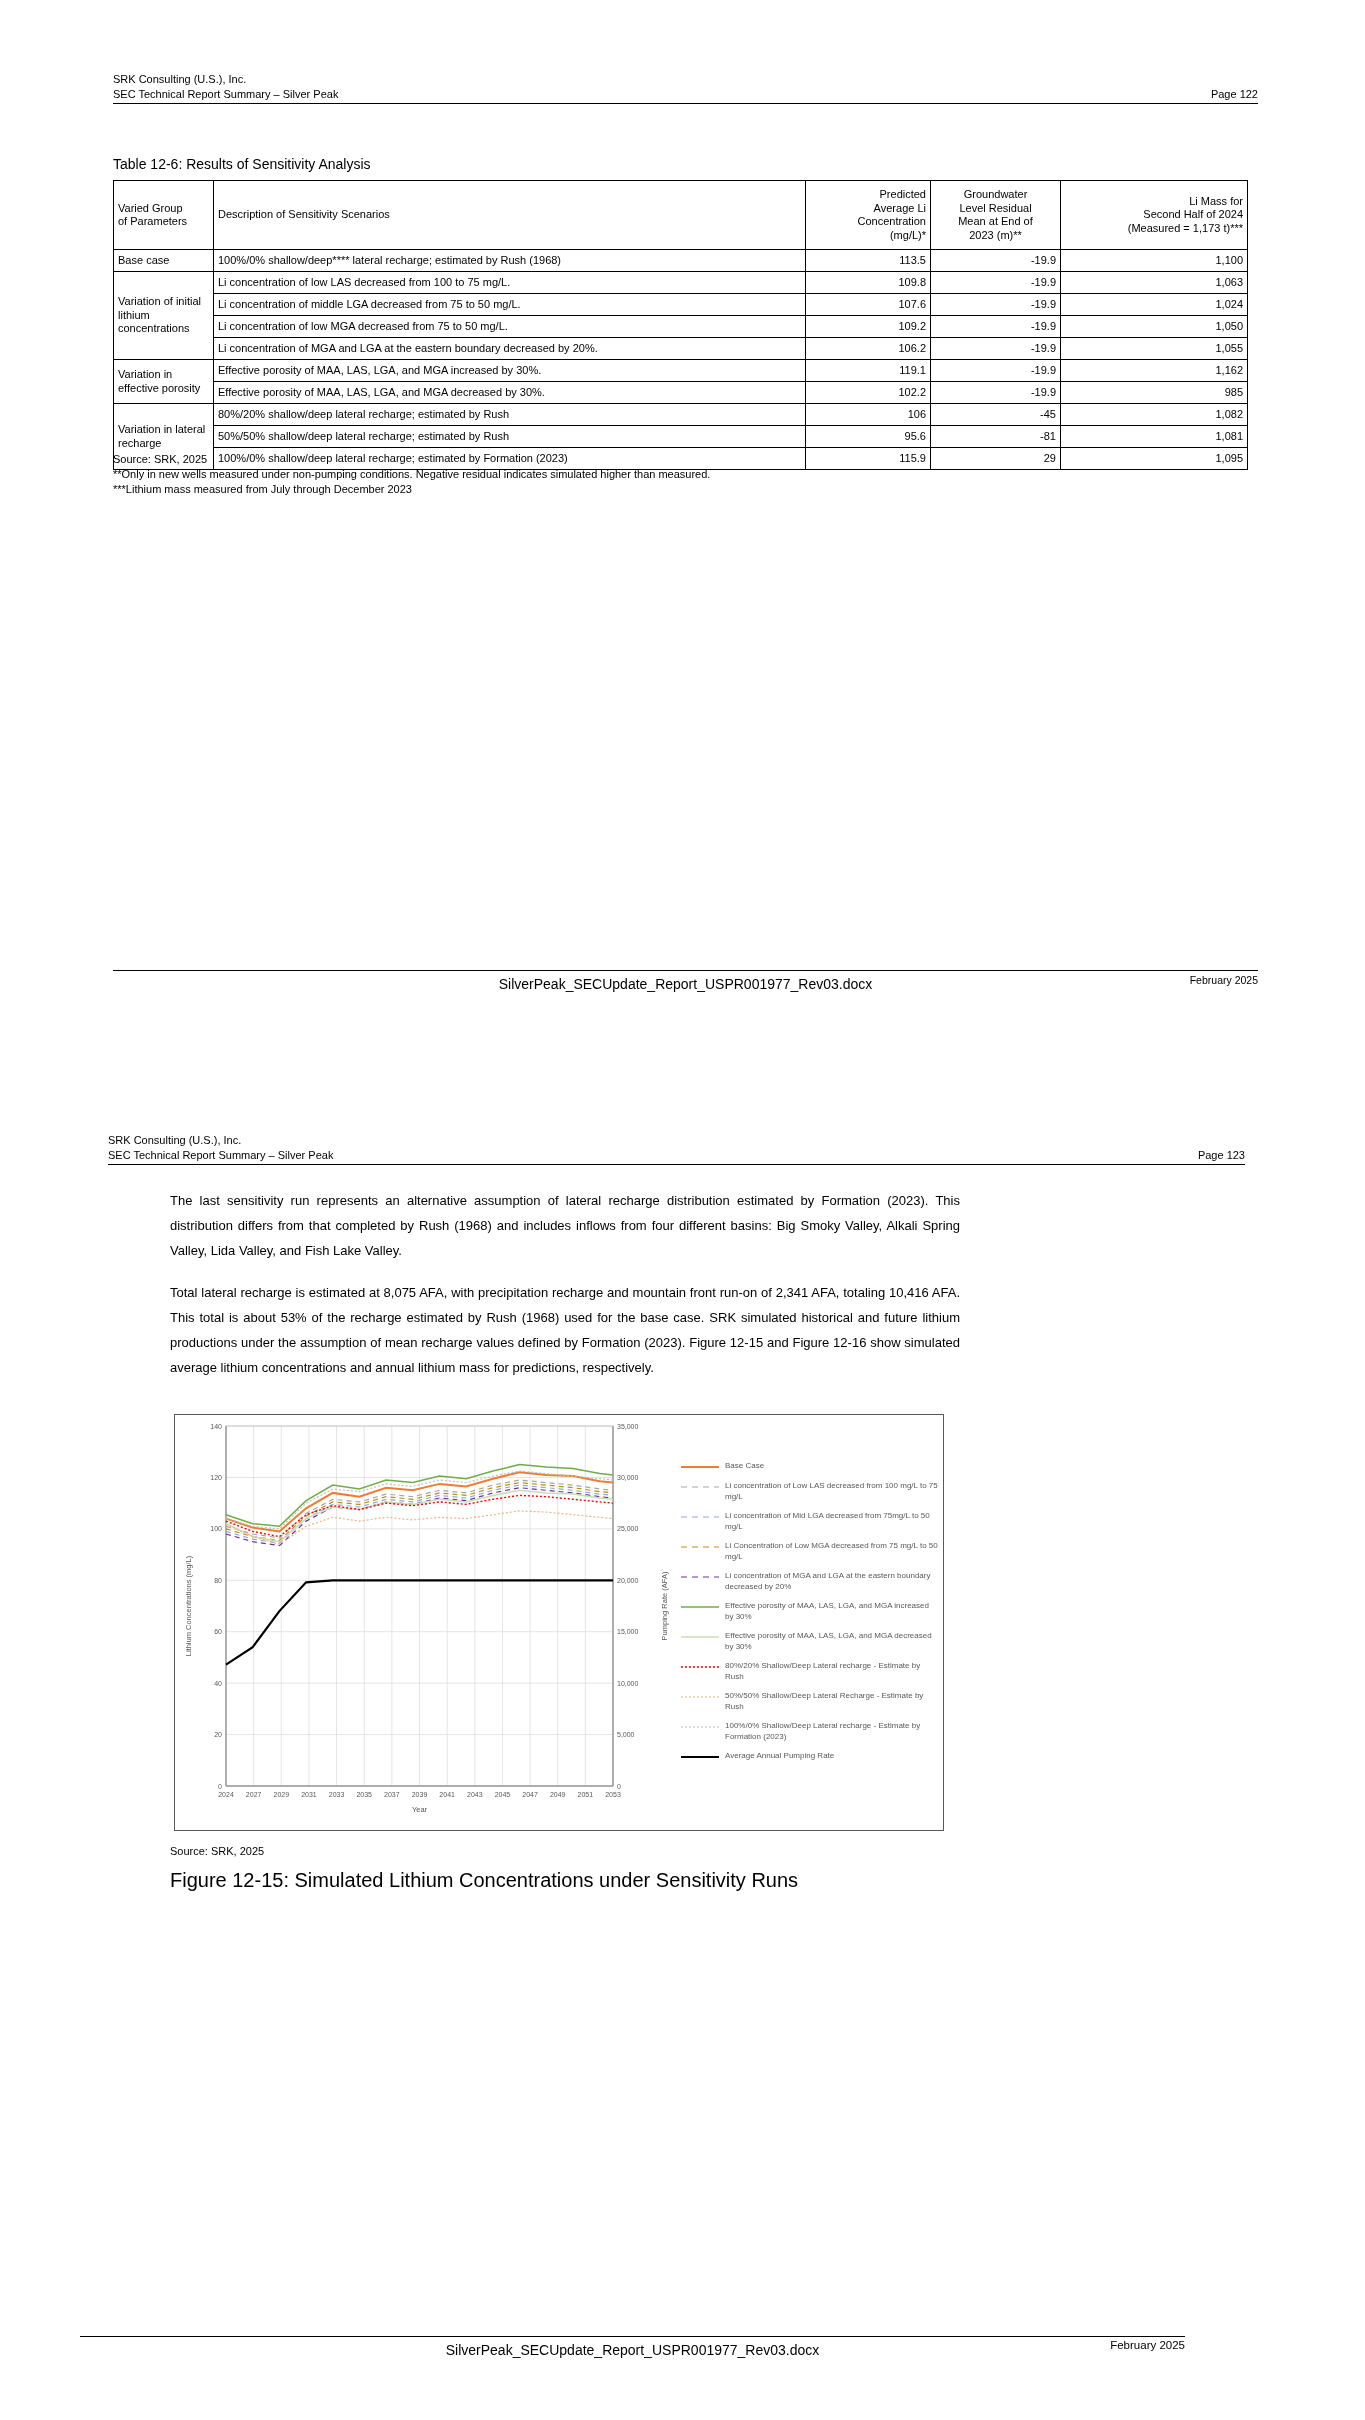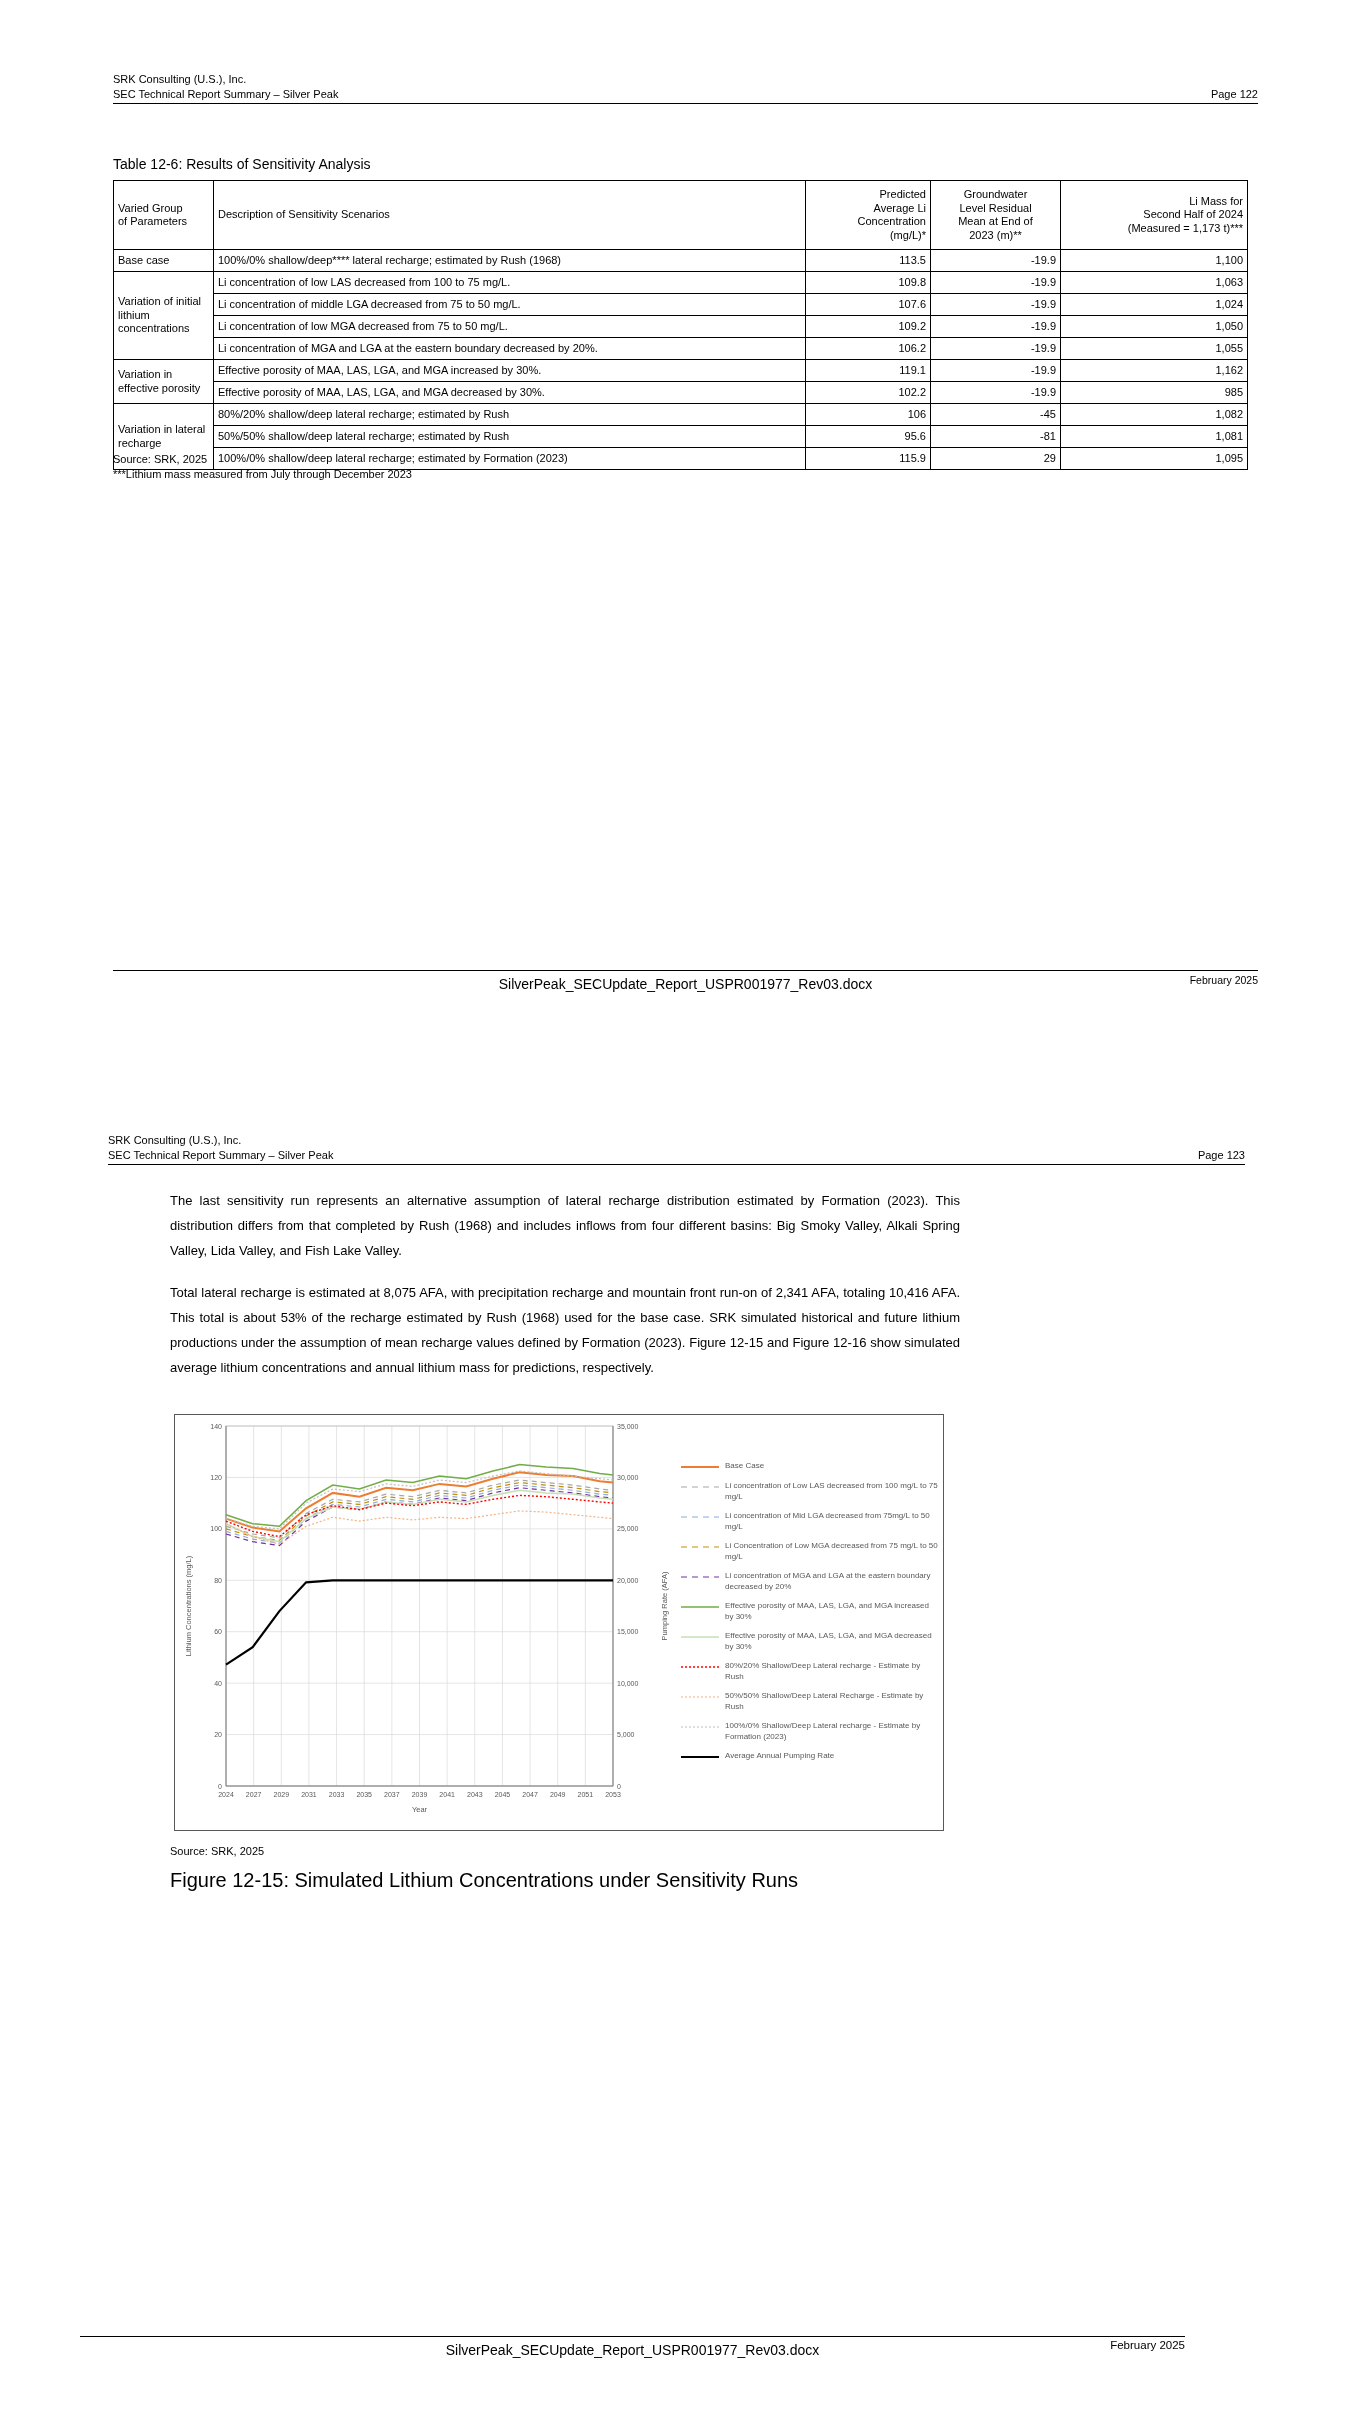--- a/index.html
+++ b/index.html
@@ -146,20 +146,21 @@
         <td class="desc">100%/0% shallow/deep lateral recharge; estimated by Formation (2023)</td>
         <td class="num">115.9</td>
         <td class="num">29</td>
         <td class="num">1,095</td>
       </tr>
     </tbody>
 </table>
 
 <div class="abs footnotes" id="footnotes" style="left:113px;top:452px;width:1145px;">
     <div>Source: SRK, 2025</div>
+    <div>**Only in new wells measured under non-pumping conditions. Negative residual indicates simulated higher than measured.</div>
     <div>***Lithium mass measured from July through December 2023</div>
   </div>
 
 <div class="abs pagefoot" style="left:113px;top:970px;width:1145px;">
   <div class="fname">SilverPeak_SECUpdate_Report_USPR001977_Rev03.docx</div>
   <div class="fdate">February 2025</div>
 </div>
 
 <div class="abs runhead" style="left:108px;top:1133px;width:1137px">
   <div>SRK Consulting (U.S.), Inc.</div>

